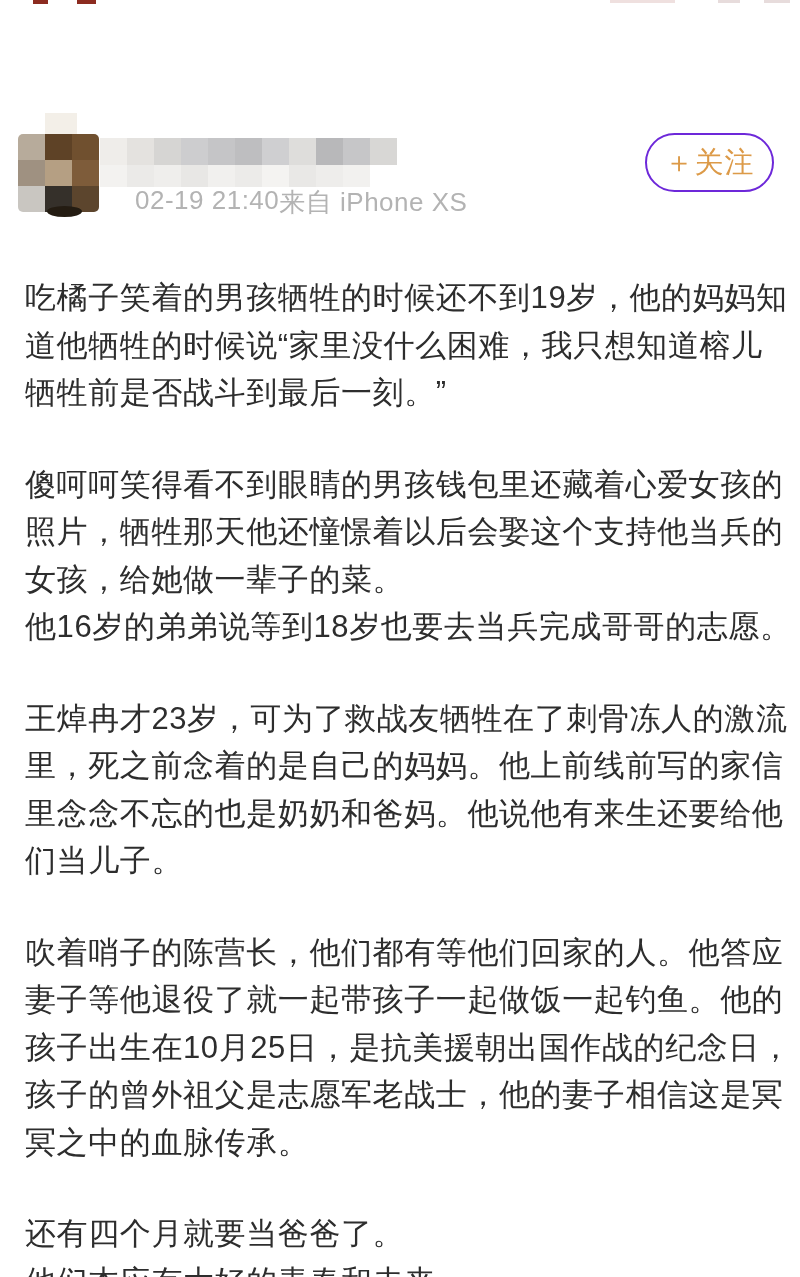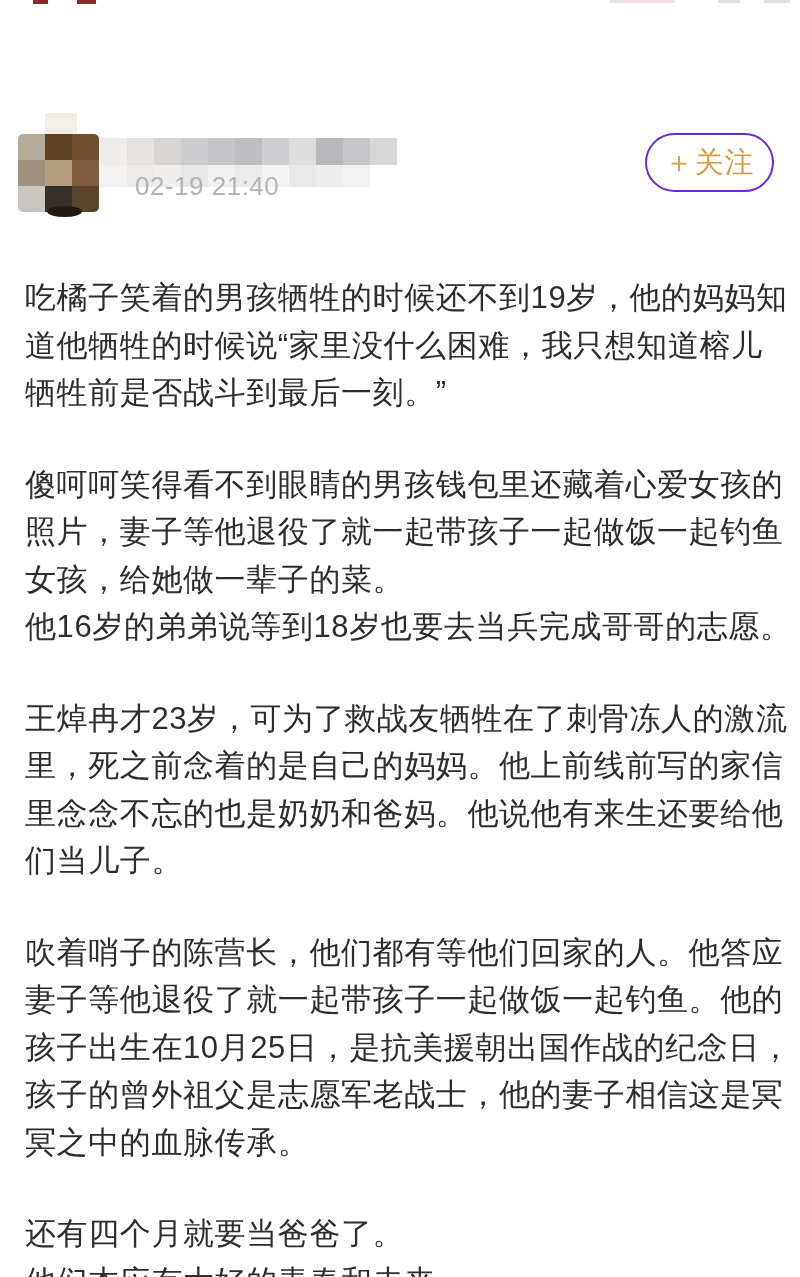--- a/index.html
+++ b/index.html
@@ -49,21 +49,21 @@
     display: grid; grid-template-columns: repeat(3, 1fr); grid-template-rows: repeat(3, 1fr);
     border-radius: 5px; overflow: hidden; cursor: pointer;
   }
   .avatar-topblock { position: absolute; left: 45px; top: 113px; width: 32px; height: 21px; background: #f3efe8; }
   .avatar-bump { position: absolute; left: 47px; top: 206px; width: 35px; height: 11px; background: #241c12; border-radius: 50%; }
   .name-censor-top { position: absolute; left: 100px; top: 138px; height: 27px; display: flex; cursor: pointer; }
   .name-censor-bottom { position: absolute; left: 100px; top: 165px; height: 22px; display: flex; }
   .censor-block { width: 27px; height: 100%; }
 
   .meta-row {
-    position: absolute; left: 135px; top: 171px;
+    position: absolute; left: 135px; top: 185px;
     font-size: 26px; color: #b3b3b3; letter-spacing: 0.5px;
     display: flex; white-space: nowrap;
   }
 
   .follow-btn {
     position: absolute; left: 645px; top: 133px; width: 129px; height: 59px;
     border: 2px solid #6d28d9; border-radius: 32px; background: #ffffff;
     color: #dc9a48; font-size: 29px; font-family: "Liberation Sans", sans-serif;
     display: flex; align-items: center; justify-content: center;
     letter-spacing: 1px; cursor: pointer;
@@ -127,30 +127,31 @@
       <div class="censor-block" style="background: rgb(241, 240, 238);"></div>
       <div class="censor-block" style="background: rgb(236, 235, 233);"></div>
       <div class="censor-block" style="background: rgb(244, 243, 241);"></div>
       <div class="censor-block" style="background: rgb(233, 232, 230);"></div>
       <div class="censor-block" style="background: rgb(238, 237, 235);"></div>
       <div class="censor-block" style="background: rgb(242, 241, 239);"></div>
     </div>
 
   <div class="meta-row">
     <span>02-19 21:40</span>
+    <span>来自 iPhone XS</span>
   </div>
 
   <button class="follow-btn">＋关注</button>
 
   <div class="article">
     <p>吃橘子笑着的男孩牺牲的时候还不到19岁，他的妈妈知
 道他牺牲的时候说“家里没什么困难，我只想知道榕儿
 牺牲前是否战斗到最后一刻。”</p>
     <p>傻呵呵笑得看不到眼睛的男孩钱包里还藏着心爱女孩的
-照片，妻子等他退役了就一起带孩子一起做饭一起钓鱼
+照片，牺牲那天他还憧憬着以后会娶这个支持他当兵的
 女孩，给她做一辈子的菜。
 他16岁的弟弟说等到18岁也要去当兵完成哥哥的志愿。</p>
     <p>王焯冉才23岁，可为了救战友牺牲在了刺骨冻人的激流
 里，死之前念着的是自己的妈妈。他上前线前写的家信
 里念念不忘的也是奶奶和爸妈。他说他有来生还要给他
 们当儿子。</p>
     <p>吹着哨子的陈营长，他们都有等他们回家的人。他答应
 妻子等他退役了就一起带孩子一起做饭一起钓鱼。他的
 孩子出生在10月25日，是抗美援朝出国作战的纪念日，
 孩子的曾外祖父是志愿军老战士，他的妻子相信这是冥

